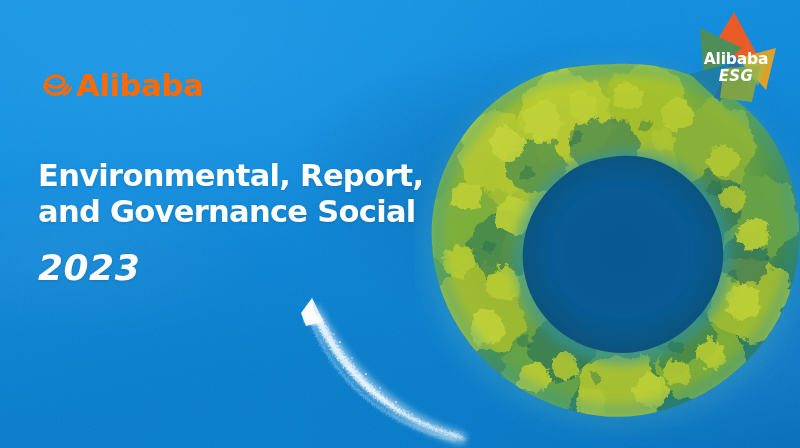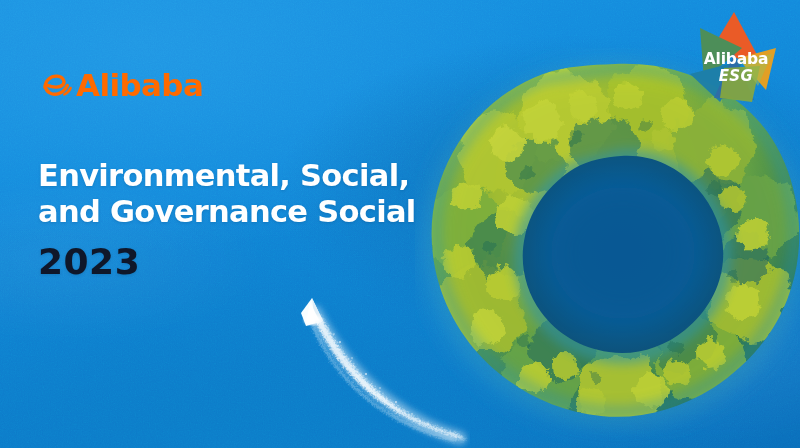--- a/index.html
+++ b/index.html
@@ -118,25 +118,26 @@
     font-size: 30.5px;
     line-height: 36px;
     color: #ffffff;
     letter-spacing: -0.7px;
     white-space: nowrap;
     text-shadow: 0 1px 3px rgba(0,40,80,0.18);
   }
   .title-year {
     font-family: "DejaVu Sans", sans-serif;
     font-weight: 700;
+    font-style: italic;
     font-size: 36px;
     line-height: 48px;
-    color: #0f172a;
+    color: #ffffff;
     letter-spacing: 0.5px;
-    margin-top: 8px;
+    margin-top: 14px;
     text-shadow: 0 1px 3px rgba(0,40,80,0.18);
   }
 </style>
 </head>
 <body>
 
 <div id="cover">
 
   <div class="ocean-base"></div>
   <div class="ocean-sheen"></div>
@@ -528,18 +529,18 @@
         <polygon points="44,66 80,64 72,100 40,96" fill="#8aa83c" opacity="0.92"></polygon>
 
         <polygon points="60,58 92,52 78,84" fill="#a8c04a" opacity="0.55"></polygon>
       </g>
       <text class="esg-name" x="56" y="62" text-anchor="middle">Alibaba</text>
       <text class="esg-sub" x="56" y="79" text-anchor="middle">ESG</text>
     </svg>
   </div>
 
   <div id="title-block">
-    <div class="title-line">Environmental, Social,</div>
+    <div class="title-line">Environmental, Report,</div>
     <div class="title-line">and Governance Social</div>
     <div class="title-year">2023</div>
   </div>
 
 </div>
 
 </body></html>

